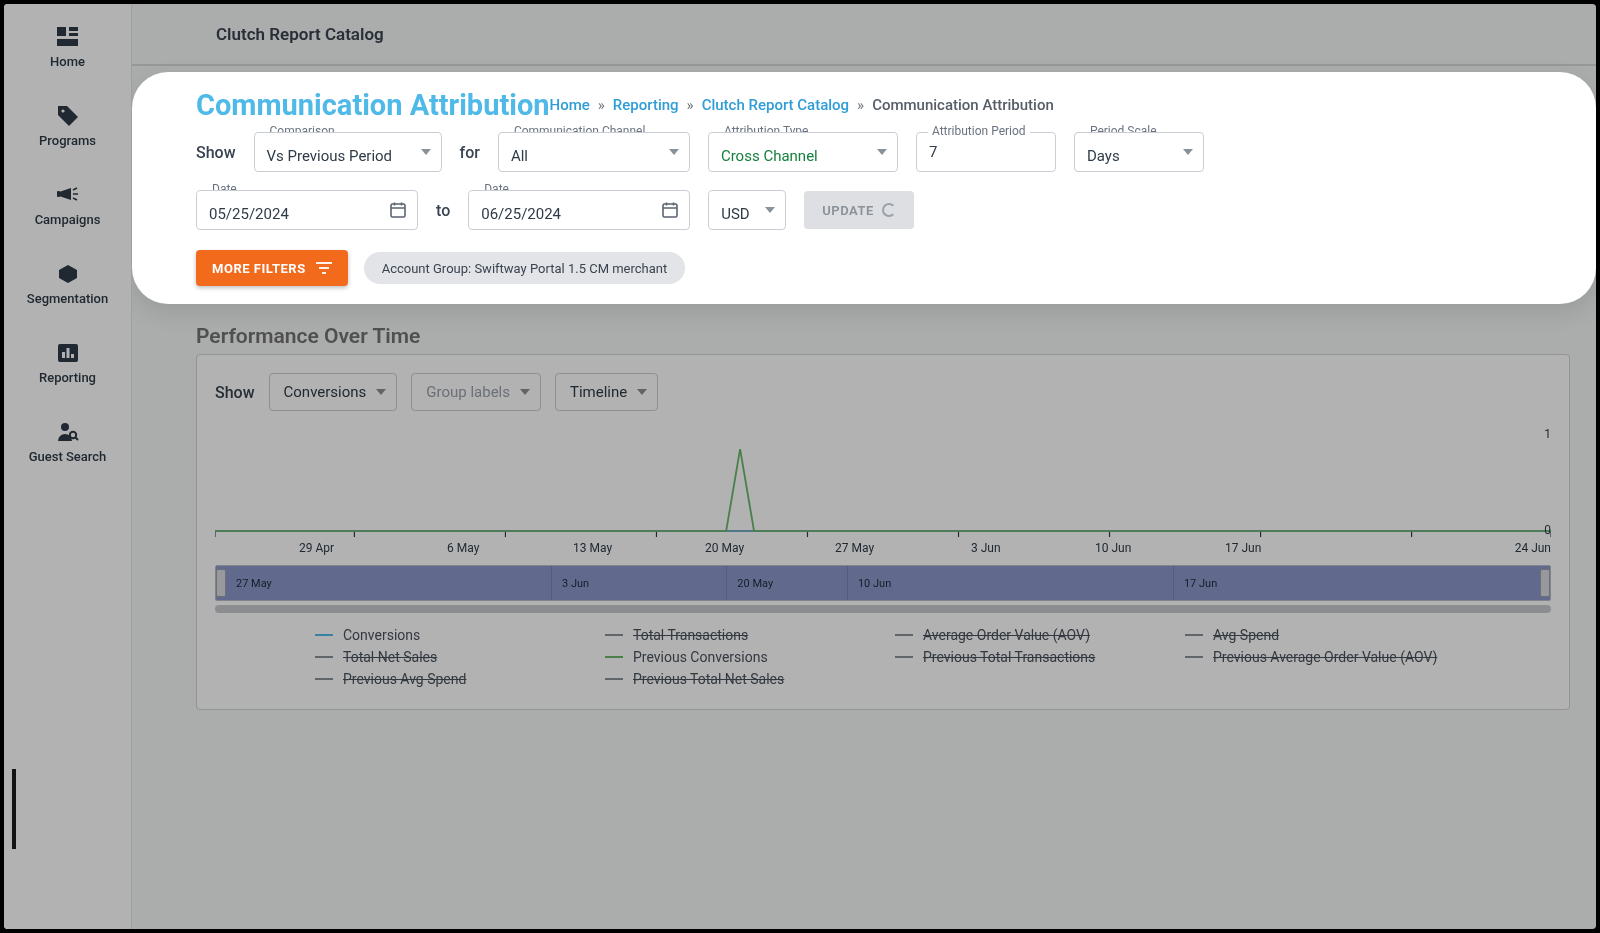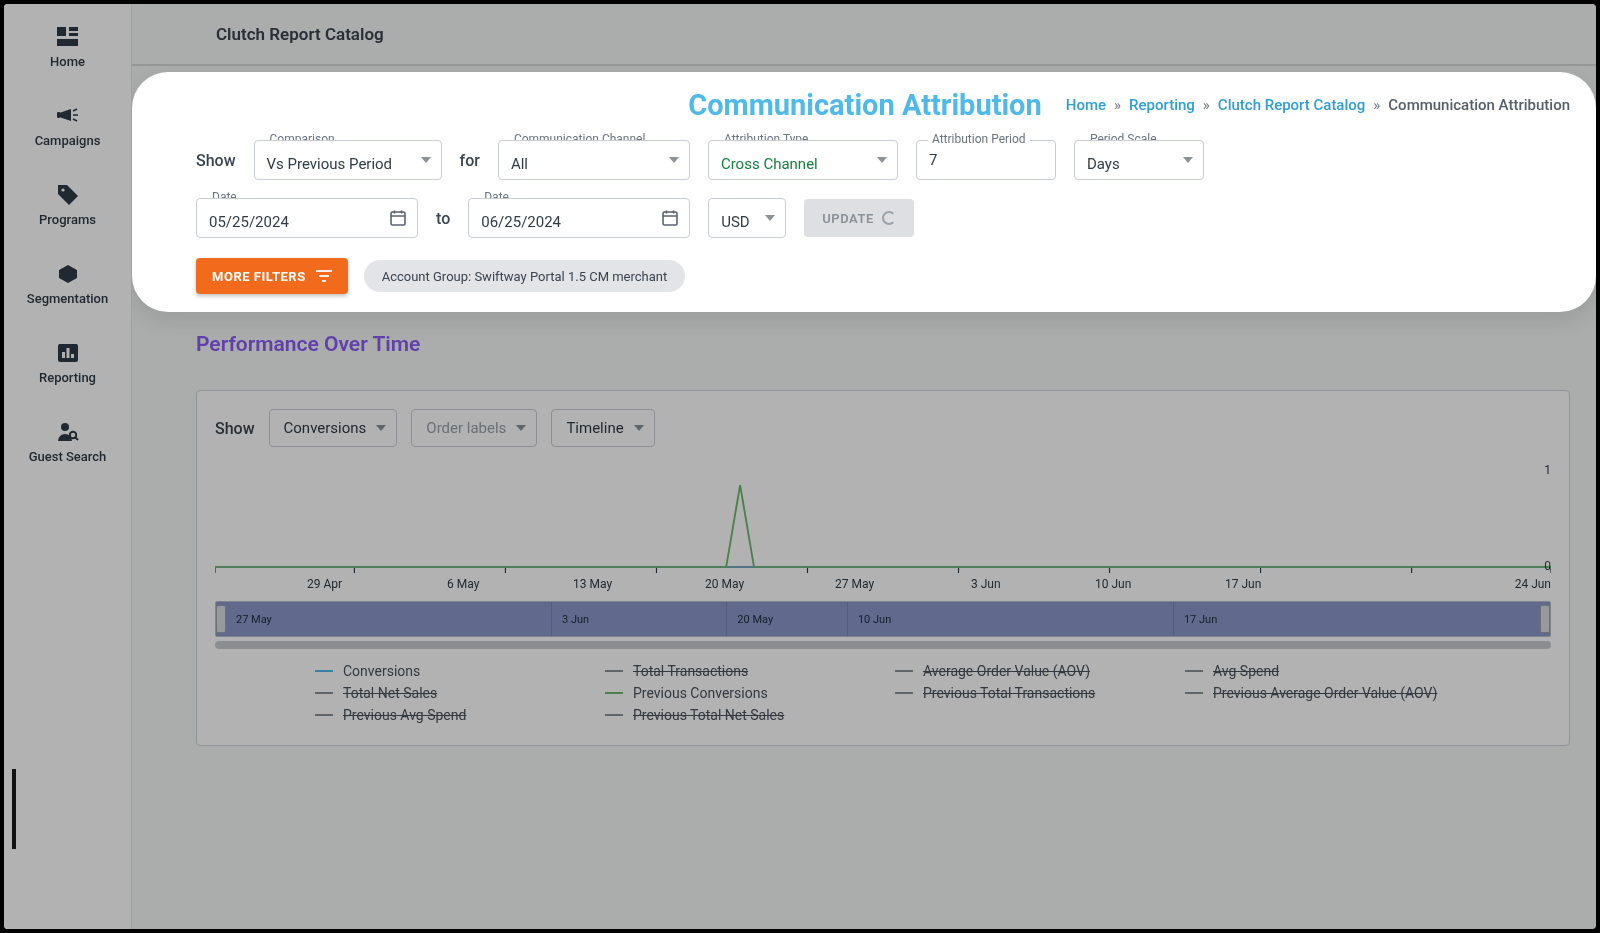--- a/index.html
+++ b/index.html
@@ -12,21 +12,21 @@
 .sidebar .nav-item .icon-wrap { width: 28px; height: 22px; display: flex; align-items: center; justify-content: center; color: #2f3b47; }
 .sidebar .nav-item .label { font-size: 13px; color: #2f3b47; font-weight: 500; }
 
 .accent-bar { position: absolute; left: 8px; bottom: 80px; width: 4px; height: 80px; background: #1b1b1b; }
 
 .main { flex: 1; display: flex; flex-direction: column; overflow: hidden; }
 .topbar { height: 62px; border-bottom: 2px solid #d6d8da; display: flex; align-items: center; padding-left: 84px; }
 .topbar .catalog-title { font-size: 17px; font-weight: 600; color: #3a4450; }
 
 .highlight-card { position: relative; margin: 6px 0 0 0; background: #fff; border-radius: 36px; padding: 16px 26px 18px 64px; z-index: 10; box-shadow: 0 8px 24px rgba(0,0,0,0.10); }
-.highlight-card .row1 { display: flex; justify-content: flex-end; align-items: center; margin-bottom: 18px; gap: 24px; }
+.highlight-card .row1 { display: flex; justify-content: flex-start; align-items: center; margin-bottom: 10px; }
 .page-title { font-size: 29px; font-weight: 700; color: #4fb9e8; }
 .breadcrumbs { font-size: 15px; color: #555d66; display: flex; align-items: center; gap: 8px; flex-wrap: wrap; }
 .breadcrumbs a { color: #2f9dd6; text-decoration: none; font-weight: 500; }
 .breadcrumbs .sep { color: #707880; }
 .breadcrumbs .current { color: #555d66; font-weight: 500; }
 
 .filters { display: flex; flex-wrap: wrap; align-items: center; gap: 16px 18px; margin-top: 8px; }
 .inline-label { font-size: 16px; color: #3a4450; font-weight: 500; }
 .field { position: relative; border-radius: 16px; }
 .field .float { position: absolute; top: -8px; left: 12px; background: #fff; padding: 0 4px; font-size: 12px; color: #6a7380; }
@@ -35,21 +35,21 @@
 .select-box .chev { position: absolute; right: 10px; top: 50%; transform: translateY(-50%); width: 0; height: 0; border-left: 5px solid transparent; border-right: 5px solid transparent; border-top: 6px solid #8a9199; }
 .select-box .cal-icon { position: absolute; right: 10px; top: 50%; transform: translateY(-50%); color: #5a6370; }
 .text-box { height: 40px; border: 1px solid #c9ced4; border-radius: 4px; background: #fff; display: flex; align-items: center; padding: 0 12px; font-size: 15px; color: #2f3b47; }
 .update-btn { height: 38px; border-radius: 4px; background: #dddfe2; color: #8a9199; font-size: 13px; font-weight: 600; letter-spacing: 0.04em; padding: 0 18px; display: flex; align-items: center; gap: 8px; cursor: not-allowed; }
 .refresh-glyph { width: 14px; height: 14px; border: 2px solid #9aa2ab; border-right-color: transparent; border-radius: 50%; display: inline-block; }
 .filters-row3 { display: flex; align-items: center; gap: 16px; margin-top: 20px; }
 .more-filters { height: 36px; background: #f26a1b; color: #fff; font-size: 13px; font-weight: 700; letter-spacing: 0.04em; border-radius: 4px; padding: 0 16px; display: flex; align-items: center; gap: 10px; cursor: pointer; box-shadow: 0 2px 4px rgba(0,0,0,0.25); }
 .chip { height: 32px; background: #e2e4e7; border-radius: 16px; padding: 0 18px; display: flex; align-items: center; font-size: 13px; color: #3a4450; }
 
 .perf-section { padding: 20px 26px 0 64px; }
-.perf-section h2 { font-size: 21px; font-weight: 600; color: #8b5cf6; margin-bottom: 34px; }
+.perf-section h2 { font-size: 21px; font-weight: 600; color: #737373; margin-bottom: 6px; }
 .chart-card { border: 1px solid #cfd3d8; border-radius: 4px; background: #fff; padding: 18px 18px 22px 18px; }
 .chart-controls { display: flex; align-items: center; gap: 14px; margin-bottom: 20px; }
 .ctrl-btn { height: 38px; border: 1px solid #c9ced4; border-radius: 4px; background: #fff; display: flex; align-items: center; padding: 0 30px 0 14px; font-size: 15px; color: #2f3b47; position: relative; cursor: pointer; }
 .ctrl-btn.muted { color: #9aa2ab; }
 .ctrl-btn .chev { position: absolute; right: 10px; top: 50%; transform: translateY(-50%); width: 0; height: 0; border-left: 5px solid transparent; border-right: 5px solid transparent; border-top: 6px solid #8a9199; }
 .chart-area { position: relative; height: 130px; }
 .y-label { position: absolute; right: 0; font-size: 12px; color: #2f3b47; }
 .plot-svg { width: 100%; height: 100%; display: block; }
 .timeline-scrubber { margin-top: 4px; height: 36px; background: #8c99cb; border: 1px solid #b7bfc7; border-radius: 2px; position: relative; display: flex; align-items: center; font-size: 11px; color: #1e2a3a; }
 .timeline-scrubber .handle { width: 10px; height: 28px; background: #d9dce0; border: 1px solid #9aa2ab; border-radius: 2px; }
@@ -75,36 +75,36 @@
             <rect x="0" y="0" width="9" height="9" fill="#2f3b47"></rect>
             <rect x="12" y="0" width="9" height="4" fill="#2f3b47"></rect>
             <rect x="12" y="6" width="9" height="3" fill="#2f3b47"></rect>
             <rect x="0" y="12" width="21" height="7" fill="#2f3b47"></rect>
           </svg>
       </span>
       <span class="label">Home</span>
     </div>
     <div class="nav-item">
       <span class="icon-wrap">
+        <svg width="22" height="20" viewBox="0 0 22 20" fill="#2f3b47">
+            <path d="M1 1 L10 1 L21 12 L12 21 L1 10 Z" transform="translate(0,-1)"></path>
+            <circle cx="6" cy="5" r="1.6" fill="#fff"></circle>
+          </svg>
+      </span>
+      <span class="label">Programs</span>
+    </div>
+    <div class="nav-item">
+      <span class="icon-wrap">
         <svg width="22" height="18" viewBox="0 0 22 18" fill="#2f3b47">
             <path d="M2 6 L14 2 L14 14 L2 10 Z"></path>
             <rect x="0" y="5" width="3" height="6" rx="1"></rect>
             <path d="M16 4 l4 -2 M16 8 l5 0 M16 12 l4 2" stroke="#2f3b47" stroke-width="1.5" fill="none"></path>
           </svg>
       </span>
       <span class="label">Campaigns</span>
-    </div>
-    <div class="nav-item">
-      <span class="icon-wrap">
-        <svg width="22" height="20" viewBox="0 0 22 20" fill="#2f3b47">
-            <path d="M1 1 L10 1 L21 12 L12 21 L1 10 Z" transform="translate(0,-1)"></path>
-            <circle cx="6" cy="5" r="1.6" fill="#fff"></circle>
-          </svg>
-      </span>
-      <span class="label">Programs</span>
     </div>
     <div class="nav-item">
       <span class="icon-wrap">
         <svg width="22" height="22" viewBox="0 0 22 22" fill="#2f3b47">
             <polygon points="11,2 20,7 20,15 11,20 2,15 2,7"></polygon>
           </svg>
       </span>
       <span class="label">Segmentation</span>
     </div>
     <div class="nav-item">
@@ -250,21 +250,21 @@
     <div class="perf-section">
       <h2>Performance Over Time</h2>
       <div class="chart-card">
         <div class="chart-controls">
           <span class="inline-label">Show</span>
           <div class="ctrl-btn">
             <span>Conversions</span>
             <span class="chev"></span>
           </div>
           <div class="ctrl-btn muted">
-            <span>Order labels</span>
+            <span>Group labels</span>
             <span class="chev"></span>
           </div>
           <div class="ctrl-btn">
             <span>Timeline</span>
             <span class="chev"></span>
           </div>
         </div>
 
         <div class="chart-area">
           <span class="y-label" style="top:-4px">1</span>
@@ -285,21 +285,21 @@
               <line x1="1030" y1="100" x2="1030" y2="106"></line>
               <line x1="1150" y1="100" x2="1150" y2="106"></line>
             </g>
 
             <line x1="0" y1="100" x2="1150" y2="100" stroke="#4fb9e8" stroke-width="1.5" opacity="0.6"></line>
 
             <polyline points="0,100 440,100 452,18 464,100 1150,100" fill="none" stroke="#6db86b" stroke-width="1.6"></polyline>
           </svg>
 
           <div style="position:absolute;left:0;right:0;bottom:0;height:20px;font-size:12px;color:#2f3b47">
-            <span style="position:absolute;left:92px">29 Apr</span>
+            <span style="position:absolute;left:84px">29 Apr</span>
             <span style="position:absolute;left:232px">6 May</span>
             <span style="position:absolute;left:358px">13 May</span>
             <span style="position:absolute;left:490px">20 May</span>
             <span style="position:absolute;left:620px">27 May</span>
             <span style="position:absolute;left:756px">3 Jun</span>
             <span style="position:absolute;left:880px">10 Jun</span>
             <span style="position:absolute;left:1010px">17 Jun</span>
             <span style="position:absolute;right:0">24 Jun</span>
           </div>
         </div>

